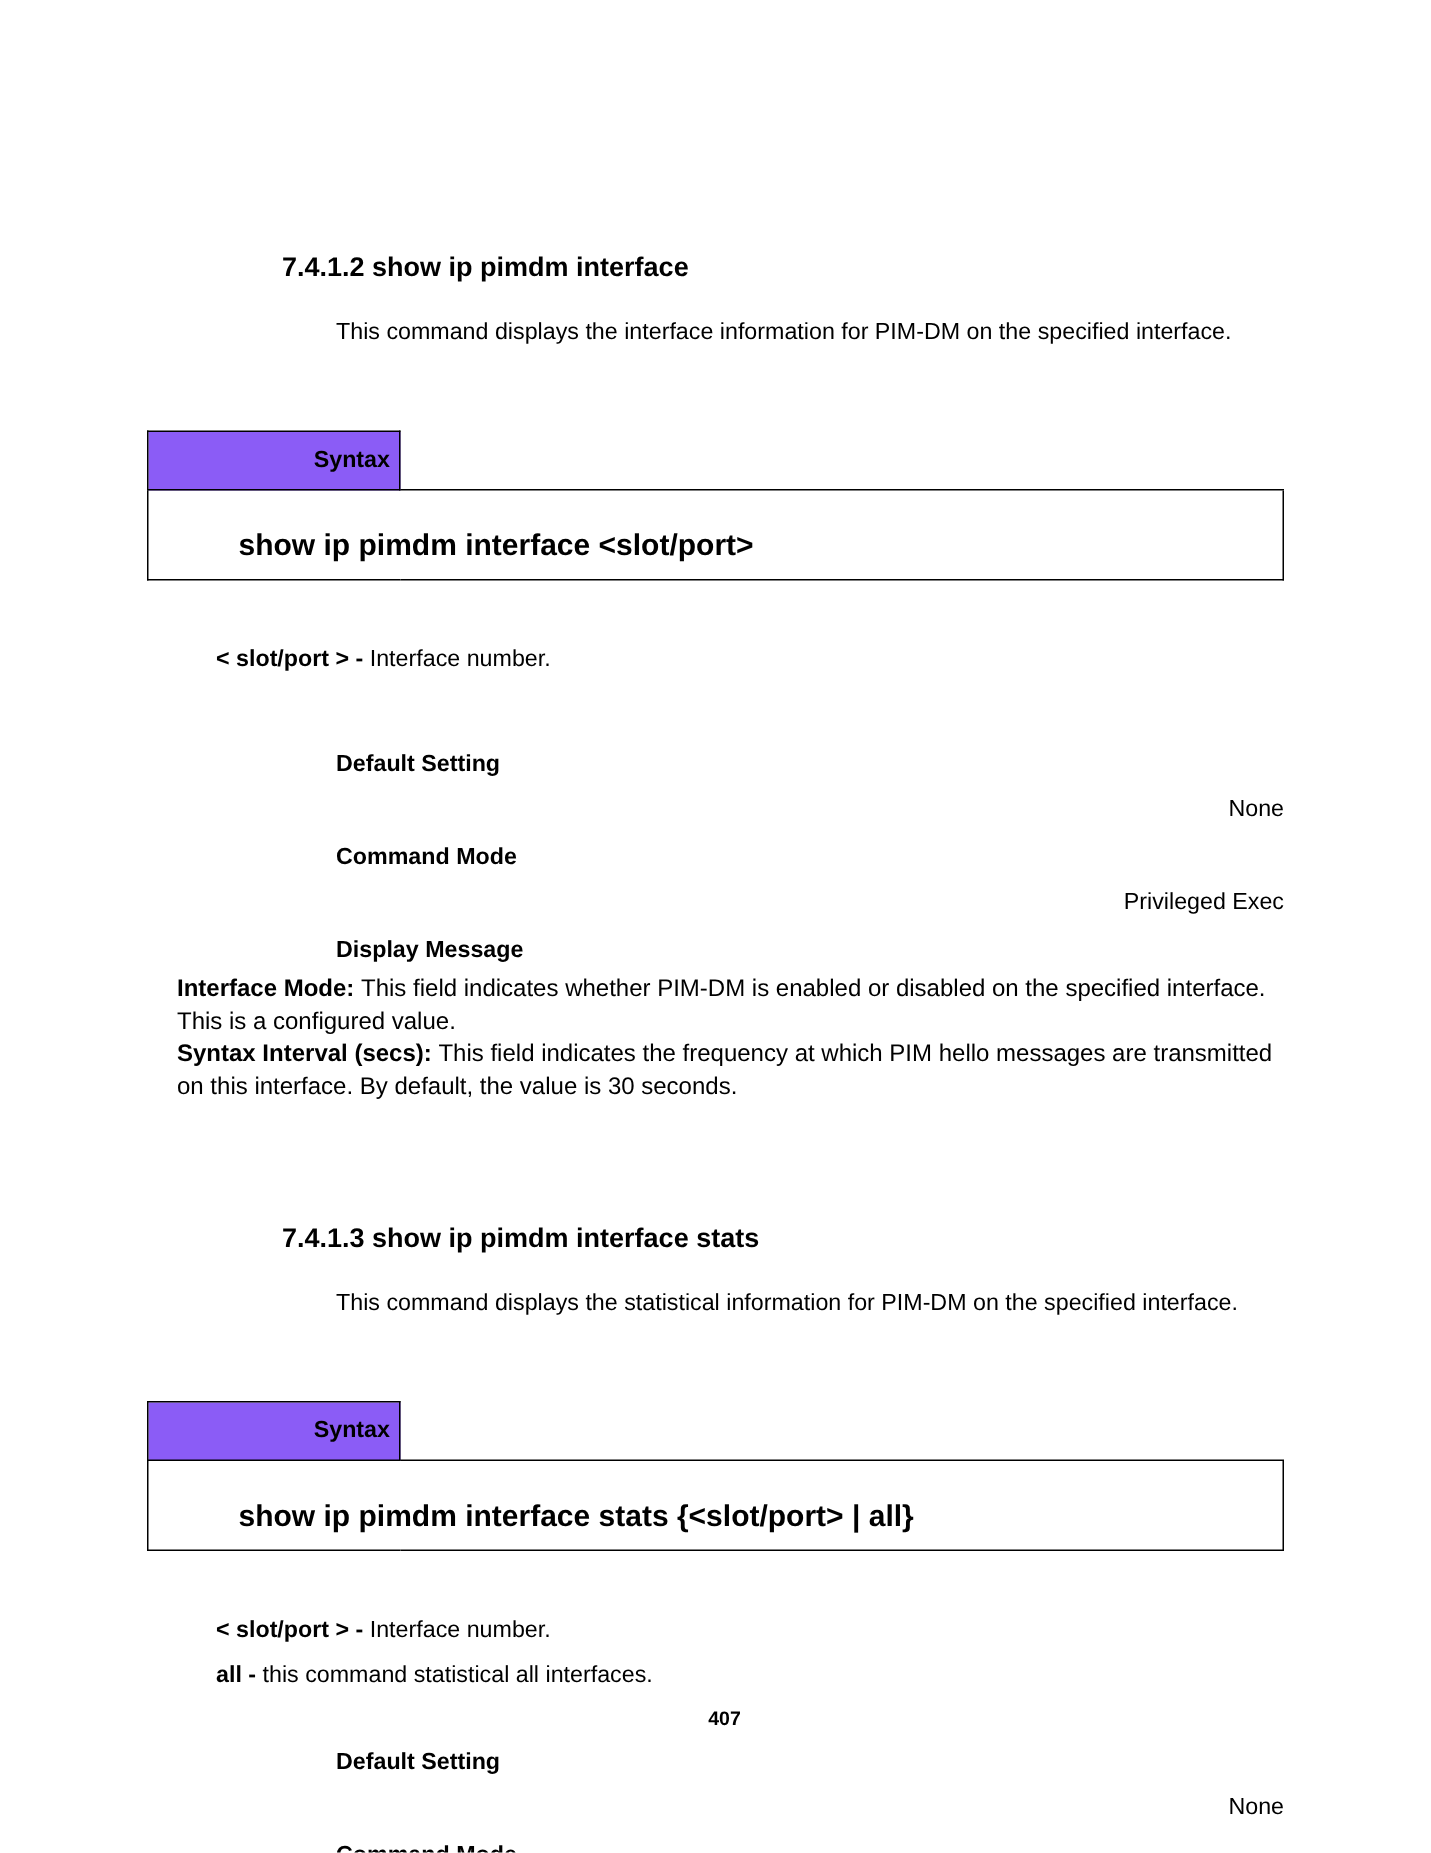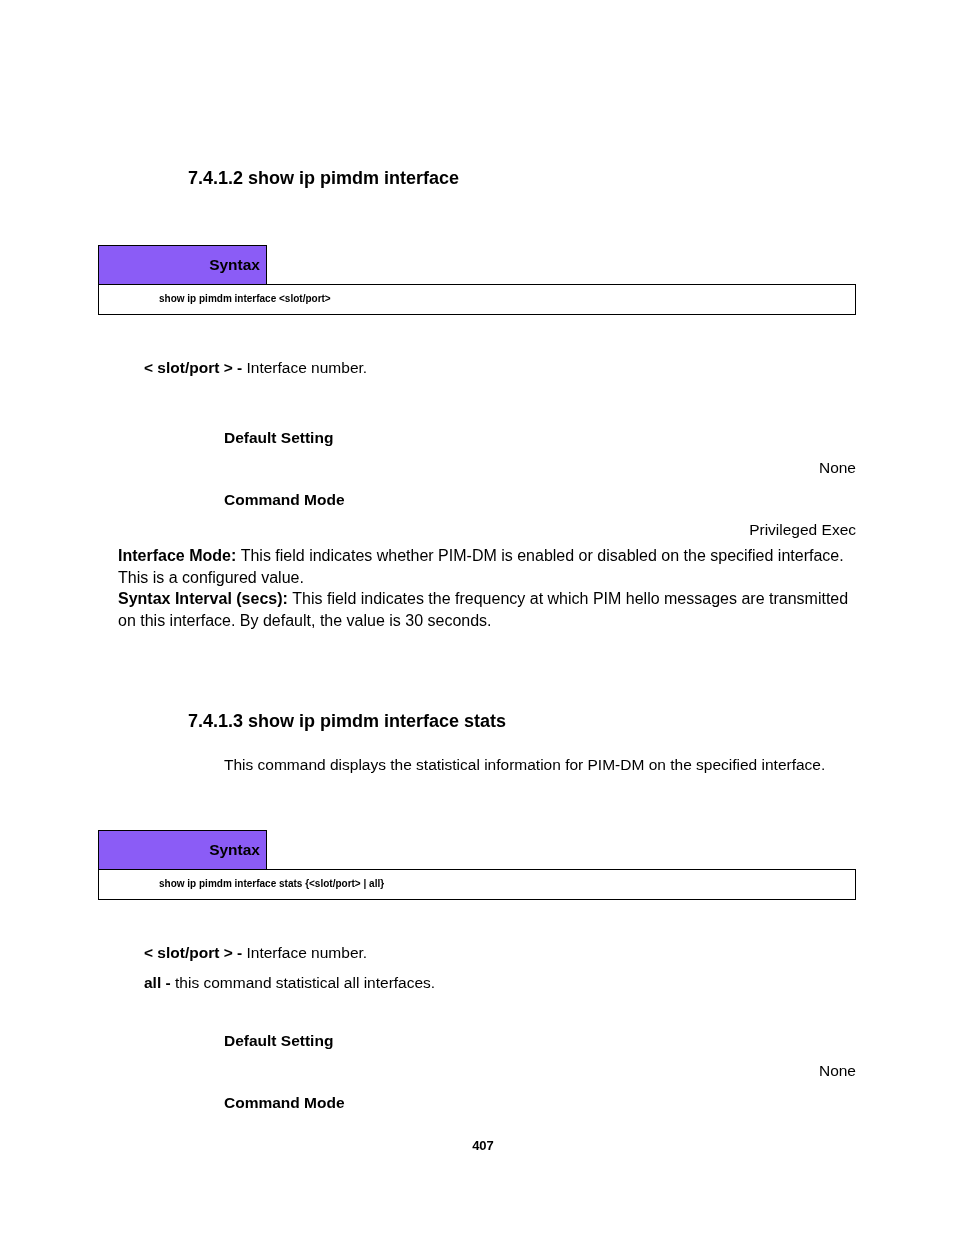--- a/index.html
+++ b/index.html
@@ -41,22 +41,22 @@
     text-align: right;
     padding: 10px 6px 10px 0;
     vertical-align: middle;
   }
   .syntax-header-blank {
     border: none !important;
     border-bottom: 1px solid #000 !important;
   }
   .syntax-body {
     font-weight: bold;
-    font-size: 10px;
-    padding: 8px 0 10px 60px;
+    font-size: 20px;
+    padding: 26px 0 10px 60px;
   }
   .param-block {
     margin-left: 46px;
     margin-top: 44px;
     font-size: 15.5px;
   }
   .param-row { margin-bottom: 12px; }
   .bold { font-weight: bold; }
   .sub-label {
     font-weight: bold;
@@ -87,20 +87,21 @@
 </head>
 <body>
 
 <div class="page">
 
   <div style="margin-top:168px;">
     <div class="section-heading">
       <span>7.4.1.2</span>
       <span>show ip pimdm interface</span>
     </div>
+    <div class="intro-text">This command displays the interface information for PIM-DM on the specified interface.</div>
 
     <table class="syntax-table">
       <tbody>
           <tr>
         <td class="syntax-header-cell">Syntax</td>
         <td class="syntax-header-blank"></td>
       </tr>
       <tr>
         <td colspan="2" class="syntax-body">show ip pimdm interface &lt;slot/port&gt;</td>
       </tr>
@@ -110,20 +111,21 @@
     <div class="param-block">
       <span class="bold">&lt; slot/port &gt; - </span><span>Interface number.</span>
     </div>
 
     <div class="sub-label" style="margin-top:52px;">Default Setting</div>
     <div class="sub-text">None</div>
 
     <div class="sub-label" style="margin-top:14px;">Command Mode</div>
     <div class="sub-text">Privileged Exec</div>
 
+    <div class="sub-label" style="margin-top:14px;">Display Message</div>
     <div class="body-para">
       <span class="bold">Interface Mode: </span><span>This field indicates whether PIM-DM is enabled or disabled on the specified interface. This is a configured value.</span>
     </div>
     <div class="body-para" style="margin-top:0;">
       <span class="bold">Syntax Interval (secs): </span><span>This field indicates the frequency at which PIM hello messages are transmitted on this interface. By default, the value is 30 seconds.</span>
     </div>
   </div>
 
   <div style="margin-top:80px;">
     <div class="section-heading">

